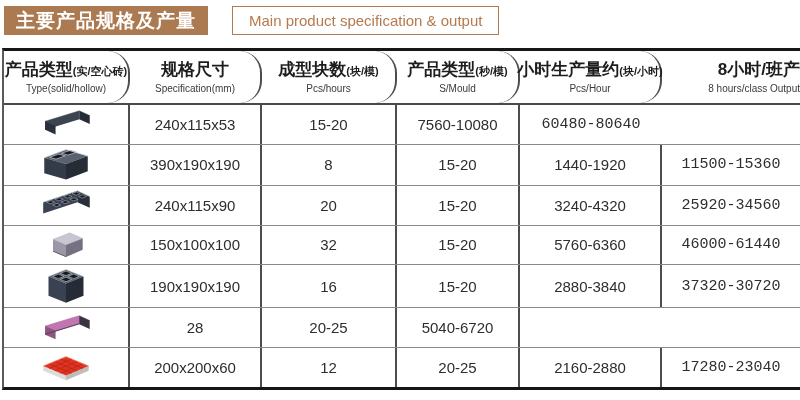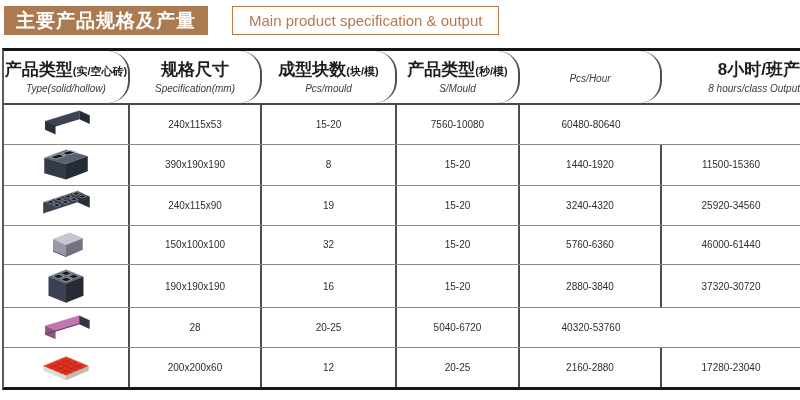--- a/index.html
+++ b/index.html
@@ -17,28 +17,28 @@
   .spec-table{position:absolute;top:48px;left:2px;right:0;height:342px;
     border-top:3px solid #161616;border-bottom:3px solid #161616;border-left:2px solid #5a5a5a;
     display:flex;flex-direction:column;box-sizing:border-box;}
   .thead{display:grid;grid-template-columns:126px 132px 135px 123px 142px 1fr;
     height:52px;flex:0 0 52px;border-bottom:2px solid #4a4a4a;}
   .tbody{flex:1;display:flex;flex-direction:column;}
   .trow{flex:1;display:grid;grid-template-columns:126px 132px 135px 123px 142px 1fr;
     border-bottom:1px solid #8a8a8a;}
   .trow:last-child{border-bottom:none;}
   .cell{border-right:2px solid #4d4d4d;display:flex;align-items:center;justify-content:center;
-    font-size:10px;color:#2e2e2e;overflow:hidden;}
-  .cell.last{border-right:none;}
+    font-size:15px;color:#2e2e2e;overflow:hidden;}
+  .cell.last{border-right:none;font-family:Liberation Mono, monospace;}
   .hcell{border-right:2px solid #4d4d4d;display:flex;flex-direction:column;
     align-items:center;justify-content:center;line-height:1.15;border-radius:22px;}
   .hcell.last{border-right:none;align-items:flex-end;}
   .h-zh{font-size:17px;font-weight:bold;color:#1d1d1d;white-space:nowrap;}
   .h-zh .note{font-size:11px;font-weight:bold;}
-  .h-en{font-size:10px;color:#3a3a3a;margin-top:3px;white-space:nowrap;font-style:italic;}
+  .h-en{font-size:10px;color:#3a3a3a;margin-top:3px;white-space:nowrap;}
   .icon-cell svg{display:block;}
 </style>
 </head>
 <body>
 
 <div class="hdr">
   <div class="title-badge">主要产品规格及产量</div>
   <div class="title-box">Main product specification &amp; output</div>
 </div>
 
@@ -47,27 +47,28 @@
     <div class="hcell">
       <div class="h-zh"><span>产品类型</span><span class="note">(实/空心砖)</span></div>
       <div class="h-en">Type(solid/hollow)</div>
     </div>
     <div class="hcell">
       <div class="h-zh"><span>规格尺寸</span><span class="note"></span></div>
       <div class="h-en">Specification(mm)</div>
     </div>
     <div class="hcell">
       <div class="h-zh"><span>成型块数</span><span class="note">(块/模)</span></div>
-      <div class="h-en">Pcs/mould</div>
+      <div class="h-en">Pcs/hours</div>
     </div>
     <div class="hcell">
       <div class="h-zh"><span>产品类型</span><span class="note">(秒/模)</span></div>
       <div class="h-en">S/Mould</div>
     </div>
     <div class="hcell">
+      <div class="h-zh"><span>小时生产量约</span><span class="note">(块/小时)</span></div>
       <div class="h-en">Pcs/Hour</div>
     </div>
     <div class="hcell last">
       <div class="h-zh"><span>8小时/班产</span><span class="note"></span></div>
       <div class="h-en">8 hours/class Output</div>
     </div>
   </div>
   <div class="tbody">
       <div class="trow">
         <div class="cell icon-cell">
@@ -113,21 +114,21 @@
               <polygon points="38.5,7.9 43.2,6.3 47.1,8.1 42.4,9.7"></polygon>
               <polygon points="18,19.9 22.7,18.3 26.6,20.1 21.9,21.7"></polygon>
               <polygon points="27,16.9 31.7,15.3 35.6,17.1 30.9,18.7"></polygon>
               <polygon points="36,13.9 40.7,12.3 44.6,14.1 39.9,15.7"></polygon>
               <polygon points="45,10.9 49.7,9.3 53.6,11.1 48.9,12.7"></polygon>
             </g>
             <polyline points="8,17 44,5 57,11" fill="none" stroke="#d8dbdf" stroke-width="0.8"></polyline>
           </svg>
         </div>
         <div class="cell">240x115x90</div>
-        <div class="cell">19</div>
+        <div class="cell">20</div>
         <div class="cell">15-20</div>
         <div class="cell">3240-4320</div>
         <div class="cell last">25920-34560</div>
       </div>
       <div class="trow">
         <div class="cell icon-cell">
           <svg width="52" height="38" viewBox="0 0 56 40">
             <polygon points="14,14 32,7 46,13 28,20" fill="#c9c6d1" stroke="#a39fae" stroke-width="0.5"></polygon>
             <polygon points="14,14 28,20 28,33 14,27" fill="#9b97a6"></polygon>
             <polygon points="28,20 46,13 46,25 28,33" fill="#767180"></polygon>
@@ -167,21 +168,20 @@
             <polygon points="10,17 46,6 57,11 21,22" fill="#d98bcb" stroke="#b06aa2" stroke-width="0.5"></polygon>
             <polygon points="10,17 46,6 46,15 10,26" fill="#c176b1"></polygon>
             <polygon points="46,6 57,11 57,20 46,15" fill="#3a3340"></polygon>
             <polygon points="10,17 21,22 21,31 10,26" fill="#8d5580"></polygon>
             <polygon points="10,25 46,14 46,15 10,26" fill="#574052"></polygon>
           </svg>
         </div>
         <div class="cell">28</div>
         <div class="cell">20-25</div>
         <div class="cell">5040-6720</div>
-        <div class="cell last">40320-53760</div>
       </div>
       <div class="trow">
         <div class="cell icon-cell">
           <svg width="62" height="34" viewBox="0 0 64 36">
             <polygon points="8,16 32,26 32,31 8,21" fill="#dcdcda"></polygon>
             <polygon points="32,26 56,16 56,21 32,31" fill="#bdbdbb"></polygon>
             <polygon points="8,16 32,6 56,16 32,26" fill="#e03322"></polygon>
             <g stroke="#b02414" stroke-width="0.7" fill="none">
               <line x1="14" y1="18.5" x2="38" y2="8.5"></line>
               <line x1="20" y1="21" x2="44" y2="11"></line>

